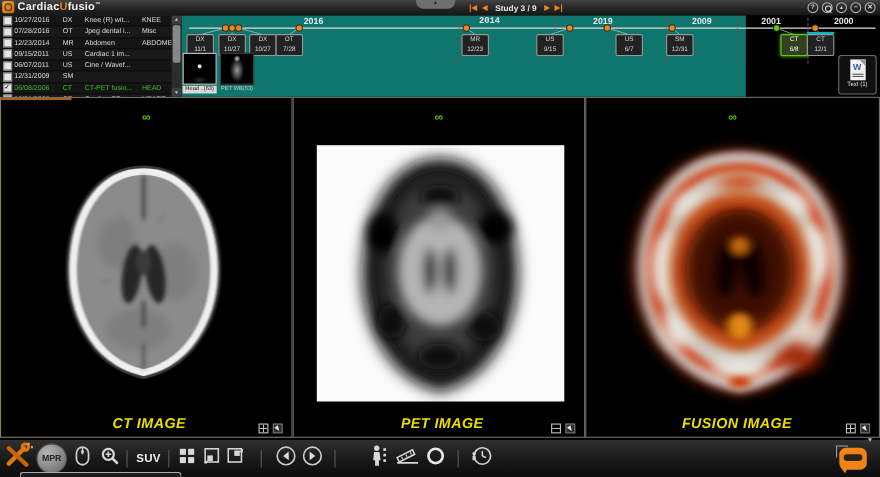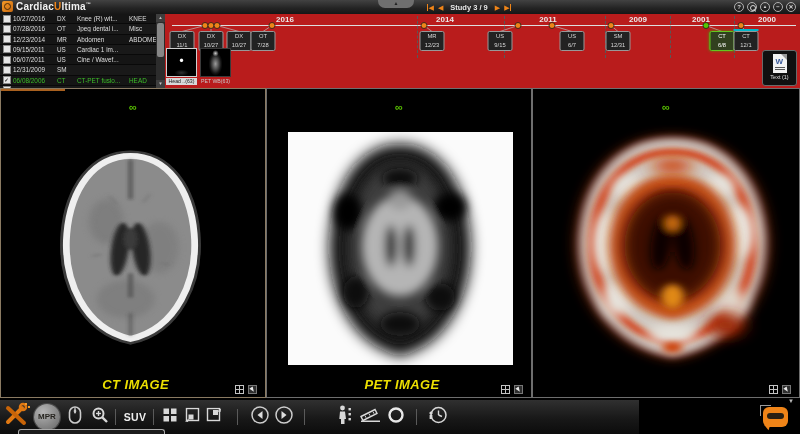--- a/index.html
+++ b/index.html
@@ -43,21 +43,21 @@
   .c.mod{flex:0 0 20px;}
   .c.desc{flex:0 0 52px;}
   .c.body{flex:1;}
   .vscroll{position:absolute;right:0;top:0;width:9px;height:74px;background:#2c2c2c;}
   .sarrow{position:absolute;left:0;width:9px;height:8px;background:#3e3e3e;color:#c2c2c2;
     font-size:4.5px;text-align:center;line-height:8px;}
   .sarrow.up{top:0;} .sarrow.down{bottom:0;}
   .sthumb{position:absolute;left:1px;top:9px;width:7px;height:34px;background:#878787;border-radius:2px;}
 
   
-  .timeline{position:absolute;left:0;top:14px;width:800px;height:74px;background:#b91c1c;z-index:10;}
+  .timeline{position:absolute;left:0;top:14px;width:678px;height:74px;background:#0f766e;z-index:10;}
   .tl-svg{position:absolute;left:0;top:0;}
   .year{position:absolute;top:1px;transform:translateX(-50%);color:#eaeaea;font-size:8px;font-weight:bold;}
   .tsep{position:absolute;top:2px;height:42px;width:0;border-left:1px dashed #585858;}
   .tevent{position:absolute;top:17px;transform:translateX(-50%);width:23px;height:18px;
     background:#222;border:1px solid #989898;border-radius:2px;text-align:center;
     color:#d8d8d8;font-size:5.8px;line-height:8.5px;cursor:pointer;}
   .tevent.selected{border-color:#63c81e;background:#31401f;box-shadow:0 0 3px #4a9a10;color:#fff;}
   .tevent.tagged::before{content:"";position:absolute;left:-1px;right:-1px;top:-3.5px;height:2.5px;background:#00b8cc;}
 
   
@@ -99,21 +99,21 @@
     border:1px solid #c2c2c2;box-sizing:border-box;
     background:linear-gradient(#0000 45%,#c2c2c2 45% 55%,#0000 55%),
                linear-gradient(90deg,#0000 45%,#c2c2c2 45% 55%,#0000 55%);}
   .vp-ptr-icon{position:absolute;right:8px;bottom:3px;width:9px;height:9px;z-index:4;
     background:#2e2e2e;border:1px solid #777;box-sizing:border-box;}
   .vp-ptr-icon::after{content:"";position:absolute;left:2px;top:1px;
     border:2.5px solid transparent;border-top:5px solid #e8e8e8;transform:rotate(-35deg);}
   .pet-field{position:absolute;left:21px;top:43px;width:225px;height:233px;background:#fbfbfb;}
 
   
-  .toolbar{position:absolute;left:0;top:400px;width:639px;height:34px;
+  .toolbar{position:absolute;left:0;top:400px;width:800px;height:34px;
     background:linear-gradient(#303030,#181818 55%,#0c0c0c);z-index:30;}
   .ti{position:absolute;top:17px;transform:translate(-50%,-50%);}
   .tsep2{position:absolute;top:9px;width:1px;height:16px;background:#5a5a5a;}
   .mpr-btn{width:26px;height:26px;border-radius:50%;background:radial-gradient(circle at 35% 30%,#b5b5b5,#7c7c7c 70%,#636363);
     color:#26241f;font-size:8px;font-weight:bold;text-align:center;line-height:26px;cursor:pointer;
     box-shadow:0 0 0 1px #4a4a4a;}
   .suv-btn{color:#efefef;font-size:10.5px;font-weight:bold;cursor:pointer;letter-spacing:.3px;}
   .tipstub{position:absolute;left:18px;bottom:0;width:145px;height:4px;background:#1c1c1c;
     border:1px solid #ababab;border-bottom:none;border-radius:3px 3px 0 0;z-index:31;}
 
@@ -127,21 +127,21 @@
     border-left:1px solid #9a9a9a;border-top:1px solid #9a9a9a;}
   .ai-drop{position:absolute;right:-4px;top:-7px;color:#b9b9b9;font-size:6px;}
 </style>
 </head>
 <body>
 
 <div class="screen">
 
   <div class="topbar">
     <span class="app-icon"></span>
-    <span class="brand"><span>Cardiac</span><span class="accent">U</span><span>ltima</span><sup>™</sup></span>
+    <span class="brand"><span>Cardiac</span><span class="accent">U</span><span>fusio</span><sup>™</sup></span>
     <div class="collapse-tab">
       <span>▲</span>
     </div>
     <div class="study-nav">
       <span class="nav-btn edge">◀</span>
       <span class="nav-btn">◀</span>
       <span class="study-count">Study 3 / 9</span>
       <span class="nav-btn">▶</span>
       <span class="nav-btn edge2">▶</span>
     </div>
@@ -252,22 +252,22 @@
           <circle cx="611" cy="11.5" r="3" fill="#ef8418" stroke="#1a1a1a" stroke-width="0.8"></circle>
           <line x1="706" y1="11.5" x2="722" y2="17.5" stroke="#b9b9b9" stroke-width="0.7"></line>
           <circle cx="706" cy="11.5" r="3" fill="#55c800" stroke="#1a1a1a" stroke-width="0.8"></circle>
           <line x1="741" y1="11.5" x2="746" y2="17.5" stroke="#b9b9b9" stroke-width="0.7"></line>
           <circle cx="741" cy="11.5" r="3" fill="#ef8418" stroke="#1a1a1a" stroke-width="0.8"></circle>
         </g>
     </svg>
     <div>
 
     <span class="year" style="left: 285px;">2016</span>
-        <span class="year" style="left: 445px;">2014</span>
-        <span class="year" style="left: 548px;">2011</span>
+        <span class="year" style="left: 445px; font-family: Liberation Mono, monospace;">2014</span>
+        <span class="year" style="left: 548px;">2019</span>
         <span class="year" style="left: 638px; text-align: right;">2009</span>
         <span class="year" style="left: 701px;">2001</span>
         <span class="year" style="left: 767px;">2000</span>
       </div>
     <div>
 
     <span class="tsep" style="left: 417px;"></span>
         <span class="tsep" style="left: 504px;"></span>
         <span class="tsep" style="left: 605px;"></span>
         <span class="tsep" style="left: 670px;"></span>
@@ -453,20 +453,21 @@
         <ellipse cx="105" cy="40" rx="14" ry="8" fill="#cc4408"></ellipse>
       </g>
       <g filter="url(#fb2)">
         <ellipse cx="97" cy="116" rx="7" ry="26" transform="rotate(5 97 116)" fill="#0c0200"></ellipse>
         <ellipse cx="113" cy="116" rx="7" ry="26" transform="rotate(-5 113 116)" fill="#0c0200"></ellipse>
         <ellipse cx="105" cy="168" rx="8" ry="12" fill="#e08818"></ellipse>
         <ellipse cx="105" cy="96" rx="5" ry="8" fill="#c86a10"></ellipse>
         <ellipse cx="105" cy="218" rx="7" ry="5" fill="#cc3a06"></ellipse>
       </g>
     </svg>
+    <span class="caption">FUSION IMAGE</span>
     <span class="vp-grid-icon"></span>
     <span class="vp-ptr-icon"></span>
   </div>
 
   <div class="toolbar">
     <span class="ti" style="left:17px;">
       <svg width="26" height="26" viewBox="0 0 26 26">
         <path d="M4 20 L18 6" stroke="#e07812" stroke-width="4" stroke-linecap="round"></path>
         <path d="M4 6 L20 21" stroke="#c86408" stroke-width="4" stroke-linecap="round"></path>
         <circle cx="19" cy="5" r="3" fill="none" stroke="#e07812" stroke-width="2.5"></circle>

